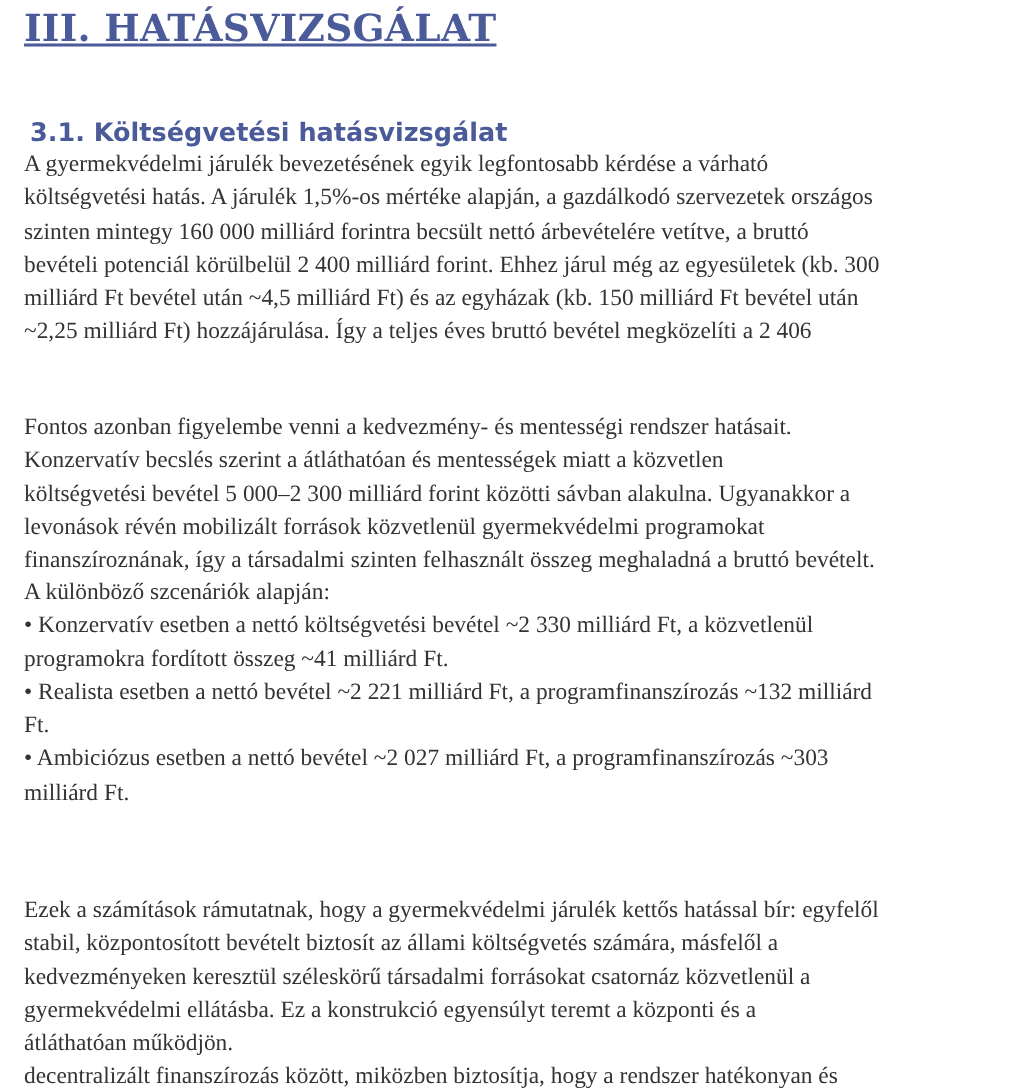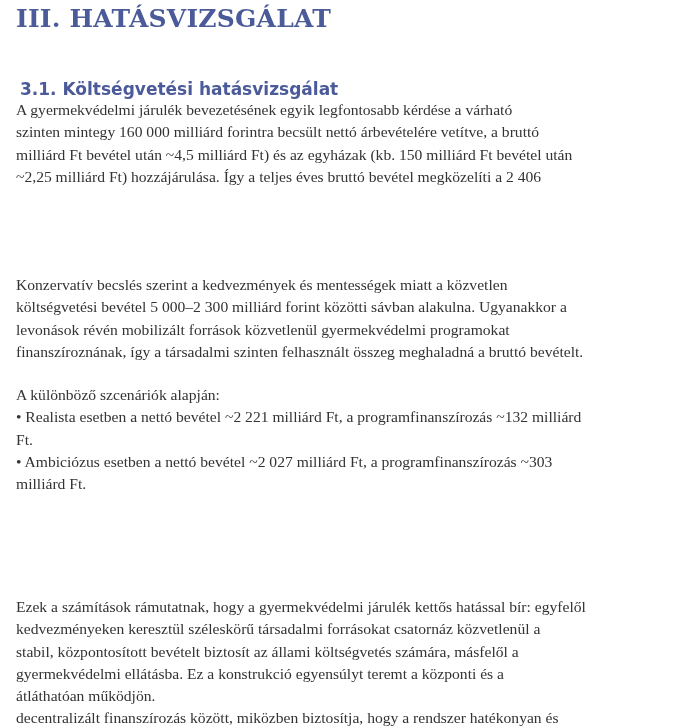--- a/index.html
+++ b/index.html
@@ -52,43 +52,48 @@
     .line { display: block; font-family: Liberation Serif, serif; }
     #p1 { top: 99px; }
     #p2 { top: 274px; }
     #p3 { top: 384px; }
     #p4 { top: 596px; }
   </style>
 </head>
 <body style="background: rgb(255, 255, 255);">
 
 <div class="page">
-  <h1 class="h1" style="color: rgb(75, 90, 152);">III. HATÁSVIZSGÁLAT</h1>
+  <h1 class="h1" style="color: rgb(75, 90, 152); text-decoration: underline;">III. HATÁSVIZSGÁLAT</h1>
   <h2 class="h2" style="color: rgb(75, 90, 152);">3.1. Költségvetési hatásvizsgálat</h2>
 
   <p class="para" id="p1" style="color: rgb(51, 51, 51);">
       <span class="line">A gyermekvédelmi járulék bevezetésének egyik legfontosabb kérdése a várható</span>
+      <span class="line">költségvetési hatás. A járulék 1,5%-os mértéke alapján, a gazdálkodó szervezetek országos</span>
       <span class="line">szinten mintegy 160 000 milliárd forintra becsült nettó árbevételére vetítve, a bruttó</span>
+      <span class="line">bevételi potenciál körülbelül 2 400 milliárd forint. Ehhez járul még az egyesületek (kb. 300</span>
       <span class="line">milliárd Ft bevétel után ~4,5 milliárd Ft) és az egyházak (kb. 150 milliárd Ft bevétel után</span>
       <span class="line">~2,25 milliárd Ft) hozzájárulása. Így a teljes éves bruttó bevétel megközelíti a 2 406</span>
     </p>
   <p class="para" id="p2" style="color: rgb(51, 51, 51);">
-      <span class="line">Konzervatív becslés szerint a kedvezmények és mentességek miatt a közvetlen</span>
+      <span class="line">Fontos azonban figyelembe venni a kedvezmény- és mentességi rendszer hatásait.</span>
+      <span class="line">Konzervatív becslés szerint a átláthatóan és mentességek miatt a közvetlen</span>
       <span class="line">költségvetési bevétel 5 000–2 300 milliárd forint közötti sávban alakulna. Ugyanakkor a</span>
       <span class="line">levonások révén mobilizált források közvetlenül gyermekvédelmi programokat</span>
       <span class="line">finanszíroznának, így a társadalmi szinten felhasznált összeg meghaladná a bruttó bevételt.</span>
     </p>
   <p class="para" id="p3" style="color: rgb(51, 51, 51);">
       <span class="line">A különböző szcenáriók alapján:</span>
+      <span class="line">• Konzervatív esetben a nettó költségvetési bevétel ~2 330 milliárd Ft, a közvetlenül</span>
+      <span class="line">programokra fordított összeg ~41 milliárd Ft.</span>
       <span class="line">• Realista esetben a nettó bevétel ~2 221 milliárd Ft, a programfinanszírozás ~132 milliárd</span>
       <span class="line">Ft.</span>
       <span class="line">• Ambiciózus esetben a nettó bevétel ~2 027 milliárd Ft, a programfinanszírozás ~303</span>
       <span class="line">milliárd Ft.</span>
     </p>
   <p class="para" id="p4" style="color: rgb(51, 51, 51);">
       <span class="line">Ezek a számítások rámutatnak, hogy a gyermekvédelmi járulék kettős hatással bír: egyfelől</span>
+      <span class="line">stabil, központosított bevételt biztosít az állami költségvetés számára, másfelől a</span>
       <span class="line">kedvezményeken keresztül széleskörű társadalmi forrásokat csatornáz közvetlenül a</span>
-      <span class="line">stabil, központosított bevételt biztosít az állami költségvetés számára, másfelől a</span>
       <span class="line">gyermekvédelmi ellátásba. Ez a konstrukció egyensúlyt teremt a központi és a</span>
       <span class="line">átláthatóan működjön.</span>
       <span class="line">decentralizált finanszírozás között, miközben biztosítja, hogy a rendszer hatékonyan és</span>
     </p>
 </div>
 
 </body></html>

